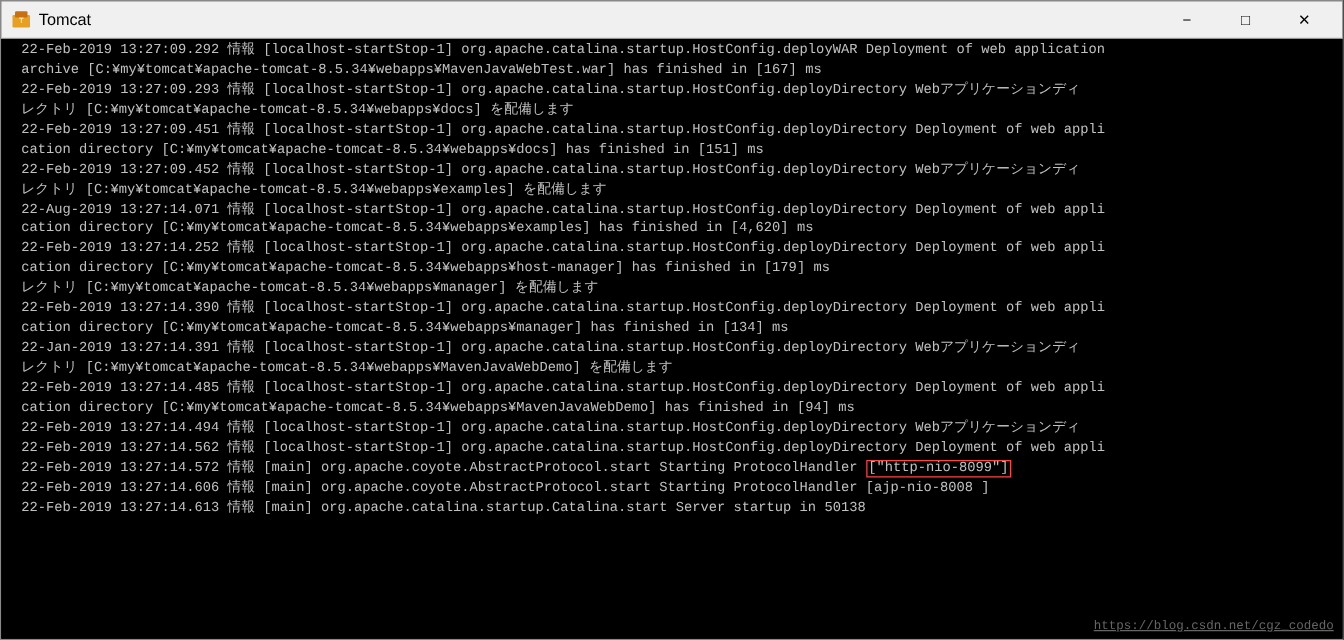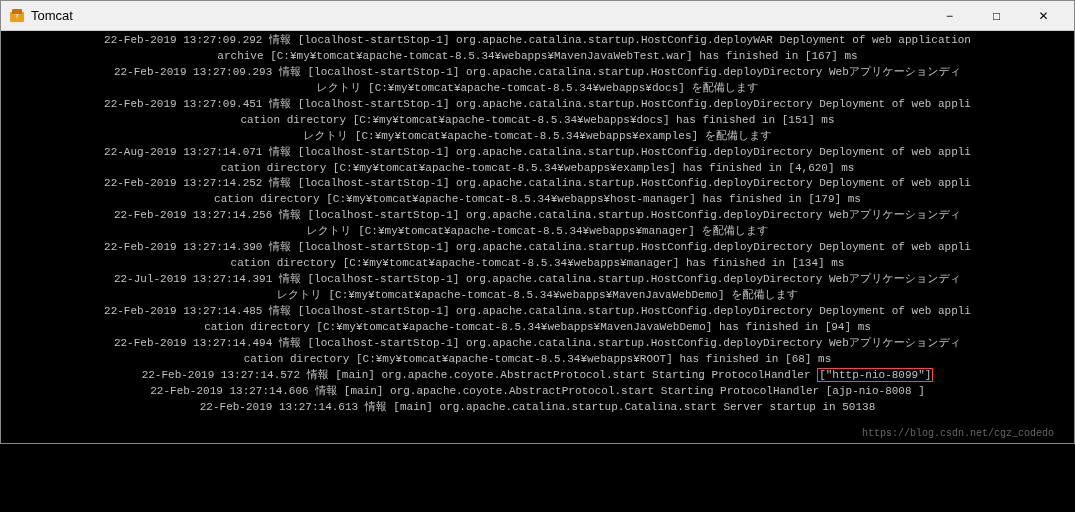--- a/index.html
+++ b/index.html
@@ -8,21 +8,21 @@
       width: 1075px;
       height: 512px;
       font-family: 'Courier New', Courier, monospace;
       font-size: 11px;
       background: #000;
       overflow: hidden;
     }
 
     .window {
       width: 1075px;
-      height: 444px;
+      height: 512px;
       display: flex;
       flex-direction: column;
       border: 1px solid #888;
     }
 
     .titlebar {
       background: #f0f0f0;
       height: 30px;
       display: flex;
       align-items: center;
@@ -68,46 +68,46 @@
       justify-content: center;
       font-size: 12px;
       color: #000;
     }
 
     .console {
       background: #000000;
       color: #c0c0c0;
       flex: 1;
       overflow: hidden;
-      padding: 2px 4px;
+      padding: 2px 16px;
       line-height: 1.45;
       font-size: 11px;
       font-family: 'Courier New', Courier, monospace;
       position: relative;
-      text-align: center;
     }
 
     .log-line {
       white-space: pre-wrap;
       word-break: break-all;
       color: #c0c0c0;
     }
 
     .highlight-box {
       display: inline;
       border: 1px solid #ff4444;
       padding: 0 1px;
     }
 
     .watermark {
       position: absolute;
       bottom: 2px;
-      right: 20px;
+      right: 7px;
       font-size: 10px;
       color: #666;
+      text-decoration: underline;
     }
   </style>
 </head>
 <body>
 
 <div class="window">
   <div class="titlebar">
     <div class="titlebar-left">
       <div class="titlebar-icon">
         <svg width="16" height="16" viewBox="0 0 16 16">
@@ -126,34 +126,34 @@
   </div>
 
   <div class="console">
     <div id="log-container">
         <div class="log-line">22-Feb-2019 13:27:09.292 情報 [localhost-startStop-1] org.apache.catalina.startup.HostConfig.deployWAR Deployment of web application</div>
         <div class="log-line">archive [C:¥my¥tomcat¥apache-tomcat-8.5.34¥webapps¥MavenJavaWebTest.war] has finished in [167] ms</div>
         <div class="log-line">22-Feb-2019 13:27:09.293 情報 [localhost-startStop-1] org.apache.catalina.startup.HostConfig.deployDirectory Webアプリケーションディ</div>
         <div class="log-line">レクトリ [C:¥my¥tomcat¥apache-tomcat-8.5.34¥webapps¥docs] を配備します</div>
         <div class="log-line">22-Feb-2019 13:27:09.451 情報 [localhost-startStop-1] org.apache.catalina.startup.HostConfig.deployDirectory Deployment of web appli</div>
         <div class="log-line">cation directory [C:¥my¥tomcat¥apache-tomcat-8.5.34¥webapps¥docs] has finished in [151] ms</div>
+        <div class="log-line">22-Feb-2019 13:27:09.452 情報 [localhost-startStop-1] org.apache.catalina.startup.HostConfig.deployDirectory Webアプリケーションディ</div>
         <div class="log-line">レクトリ [C:¥my¥tomcat¥apache-tomcat-8.5.34¥webapps¥examples] を配備します</div>
         <div class="log-line">22-Aug-2019 13:27:14.071 情報 [localhost-startStop-1] org.apache.catalina.startup.HostConfig.deployDirectory Deployment of web appli</div>
         <div class="log-line">cation directory [C:¥my¥tomcat¥apache-tomcat-8.5.34¥webapps¥examples] has finished in [4,620] ms</div>
         <div class="log-line">22-Feb-2019 13:27:14.252 情報 [localhost-startStop-1] org.apache.catalina.startup.HostConfig.deployDirectory Deployment of web appli</div>
         <div class="log-line">cation directory [C:¥my¥tomcat¥apache-tomcat-8.5.34¥webapps¥host-manager] has finished in [179] ms</div>
-        <div class="log-line">22-Feb-2019 13:27:14.256 情報 [localhost-startStop-1] org.apache.catalina.startup.HostConfig.deployDirectory Webアプリケーションディ</div>
         <div class="log-line">レクトリ [C:¥my¥tomcat¥apache-tomcat-8.5.34¥webapps¥manager] を配備します</div>
         <div class="log-line">22-Feb-2019 13:27:14.390 情報 [localhost-startStop-1] org.apache.catalina.startup.HostConfig.deployDirectory Deployment of web appli</div>
         <div class="log-line">cation directory [C:¥my¥tomcat¥apache-tomcat-8.5.34¥webapps¥manager] has finished in [134] ms</div>
-        <div class="log-line">22-Jul-2019 13:27:14.391 情報 [localhost-startStop-1] org.apache.catalina.startup.HostConfig.deployDirectory Webアプリケーションディ</div>
+        <div class="log-line">22-Jan-2019 13:27:14.391 情報 [localhost-startStop-1] org.apache.catalina.startup.HostConfig.deployDirectory Webアプリケーションディ</div>
         <div class="log-line">レクトリ [C:¥my¥tomcat¥apache-tomcat-8.5.34¥webapps¥MavenJavaWebDemo] を配備します</div>
         <div class="log-line">22-Feb-2019 13:27:14.485 情報 [localhost-startStop-1] org.apache.catalina.startup.HostConfig.deployDirectory Deployment of web appli</div>
         <div class="log-line">cation directory [C:¥my¥tomcat¥apache-tomcat-8.5.34¥webapps¥MavenJavaWebDemo] has finished in [94] ms</div>
         <div class="log-line">22-Feb-2019 13:27:14.494 情報 [localhost-startStop-1] org.apache.catalina.startup.HostConfig.deployDirectory Webアプリケーションディ</div>
-        <div class="log-line">cation directory [C:¥my¥tomcat¥apache-tomcat-8.5.34¥webapps¥ROOT] has finished in [68] ms</div>
+        <div class="log-line">22-Feb-2019 13:27:14.562 情報 [localhost-startStop-1] org.apache.catalina.startup.HostConfig.deployDirectory Deployment of web appli</div>
         <div class="log-line">22-Feb-2019 13:27:14.572 情報 [main] org.apache.coyote.AbstractProtocol.start Starting ProtocolHandler <span class="highlight-box">["http-nio-8099"]</span></div>
         <div class="log-line">22-Feb-2019 13:27:14.606 情報 [main] org.apache.coyote.AbstractProtocol.start Starting ProtocolHandler [ajp-nio-8008 ]</div>
         <div class="log-line">22-Feb-2019 13:27:14.613 情報 [main] org.apache.catalina.startup.Catalina.start Server startup in 50138</div>
       </div>
     <div class="watermark">https://blog.csdn.net/cgz_codedo</div>
   </div>
 </div>
 
 </body></html>

